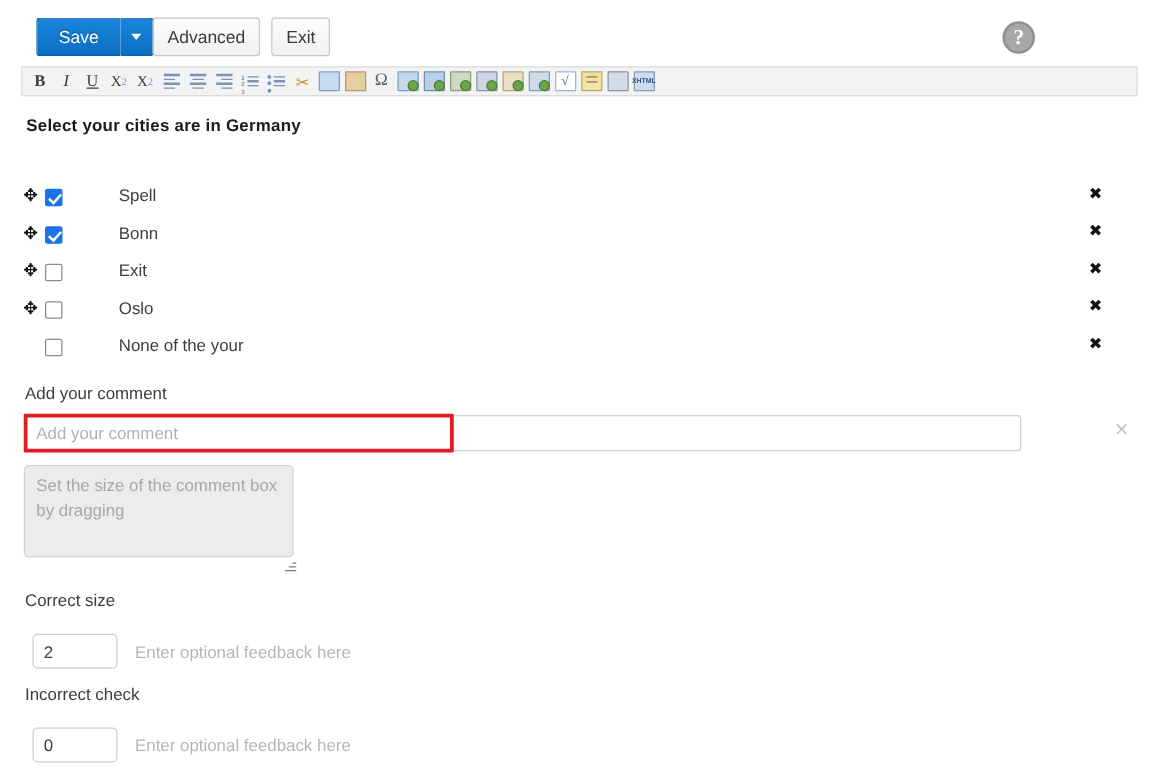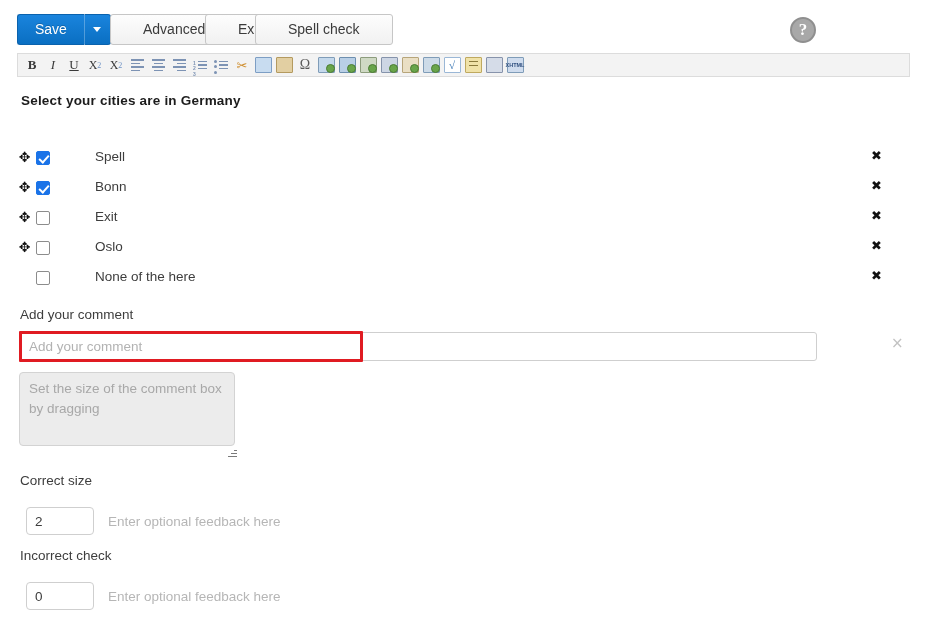--- a/index.html
+++ b/index.html
@@ -13,21 +13,21 @@
     position: relative;
     font-family: "Liberation Sans", sans-serif;
     font-size: 13px;
     color: #333333;
     overflow: hidden;
   }
 
   
   .topbar {
     position: absolute;
-    left: 0; top: 0;
+    left: 12px; top: 0;
     width: 836px; height: 48px;
   }
   .btn-group {
     position: absolute;
     left: 17px; top: 14px;
     display: flex;
   }
   .btn-save {
     height: 31px;
     padding: 0 17px;
@@ -59,21 +59,21 @@
   .caret-down {
     width: 0; height: 0;
     border-left: 4.5px solid transparent;
     border-right: 4.5px solid transparent;
     border-top: 5px solid #ffffff;
   }
   .btn-plain {
     position: absolute;
     top: 14px;
     height: 31px;
-    padding: 0 32px;
+    padding: 0 11px;
     background: linear-gradient(to bottom, #fdfdfd 0%, #f1f1f1 100%);
     border: 1px solid #c6c6c6;
     border-radius: 3px;
     color: #3b3b3b;
     font-size: 14px;
     font-family: "Liberation Sans", sans-serif;
     line-height: 29px;
     cursor: pointer;
     box-sizing: border-box;
     white-space: nowrap;
@@ -372,21 +372,20 @@
 
   <div class="btn-group">
     <button class="btn-save">Save</button>
     <div class="btn-save-caret">
       <span class="caret-down"></span>
     </div>
   </div>
 
   <button class="btn-plain" id="btn-advanced">Advanced</button>
   <button class="btn-plain" id="btn-exit">Exit</button>
-  <button class="btn-plain" id="btn-spell">Spell check</button>
 
   <div class="help-icon">?</div>
 </div>
 
 <div class="editor-toolbar">
 
   <div class="tb tb-b">B</div>
   <div class="tb tb-i">I</div>
   <div class="tb tb-u">U</div>
   <div class="tb tb-sub">X<sub>2</sub></div>
@@ -525,21 +524,21 @@
 
   <div class="answer-row">
     <span class="drag-handle">✥</span>
     <span class="cb"></span>
     <span class="answer-label">Oslo</span>
     <span class="row-delete">✖</span>
   </div>
 
   <div class="answer-row">
     <span class="cb"></span>
-    <span class="answer-label">None of the here</span>
+    <span class="answer-label">None of the your</span>
     <span class="row-delete">✖</span>
   </div>
 </div>
 
 <div class="comment-label">Add your comment</div>
 
 <input class="comment-input" type="text" placeholder="Add your comment" style="">
 
 <div class="red-highlight"></div>
 

